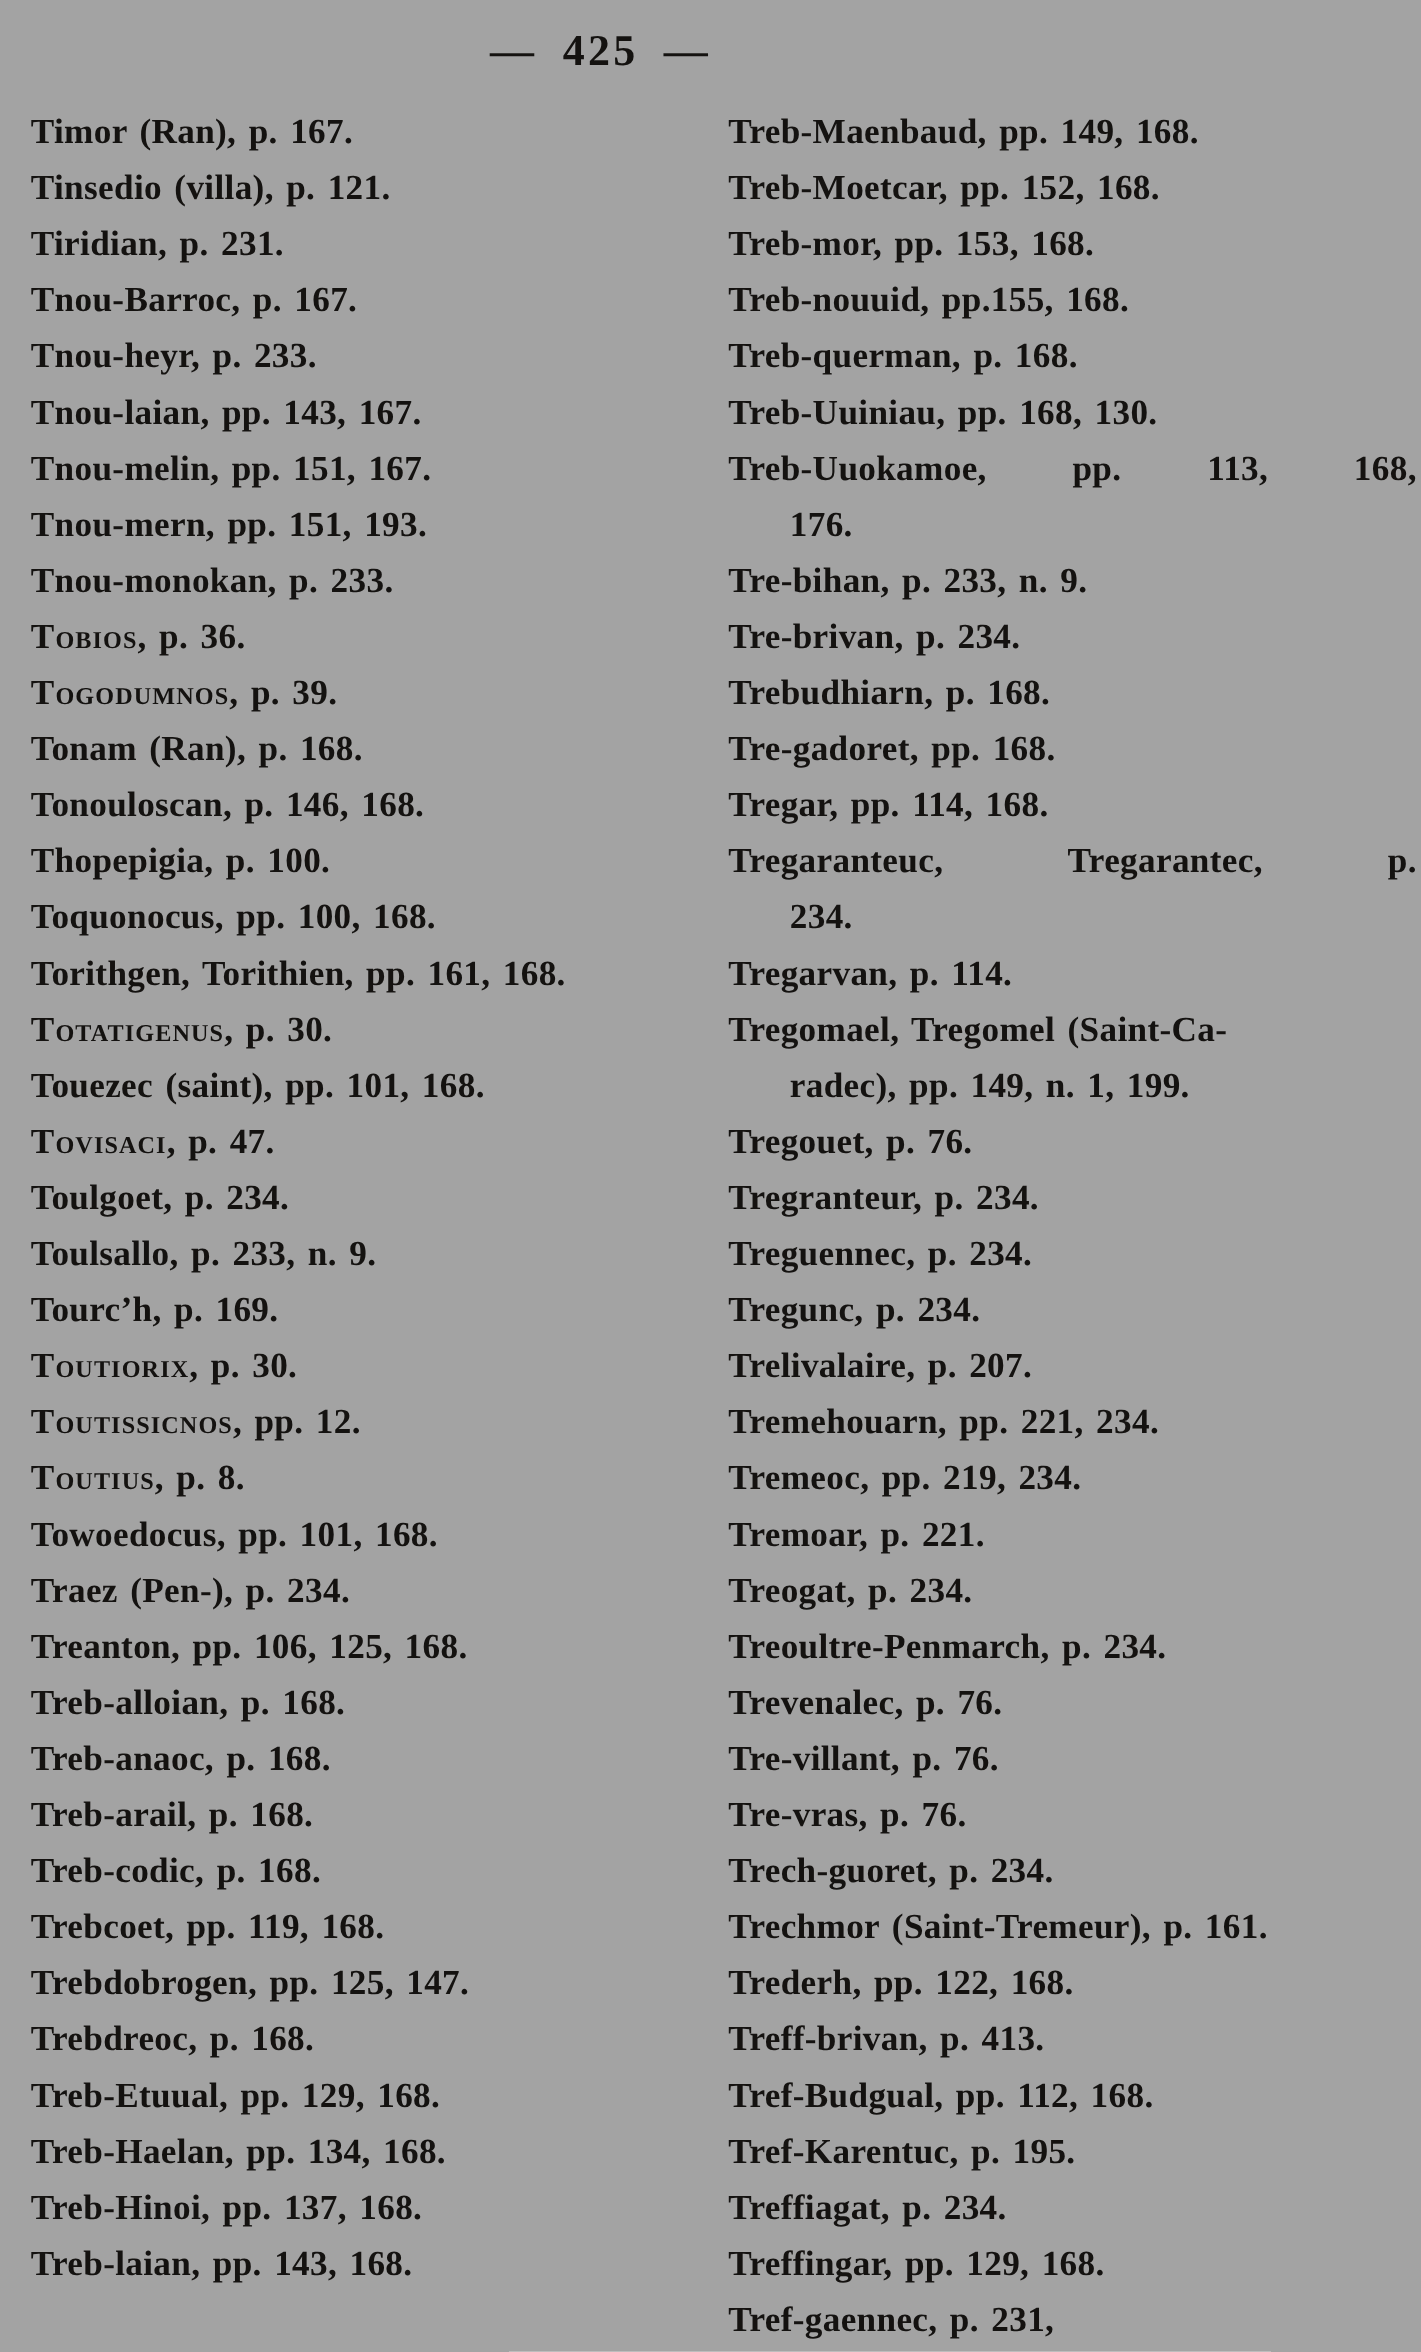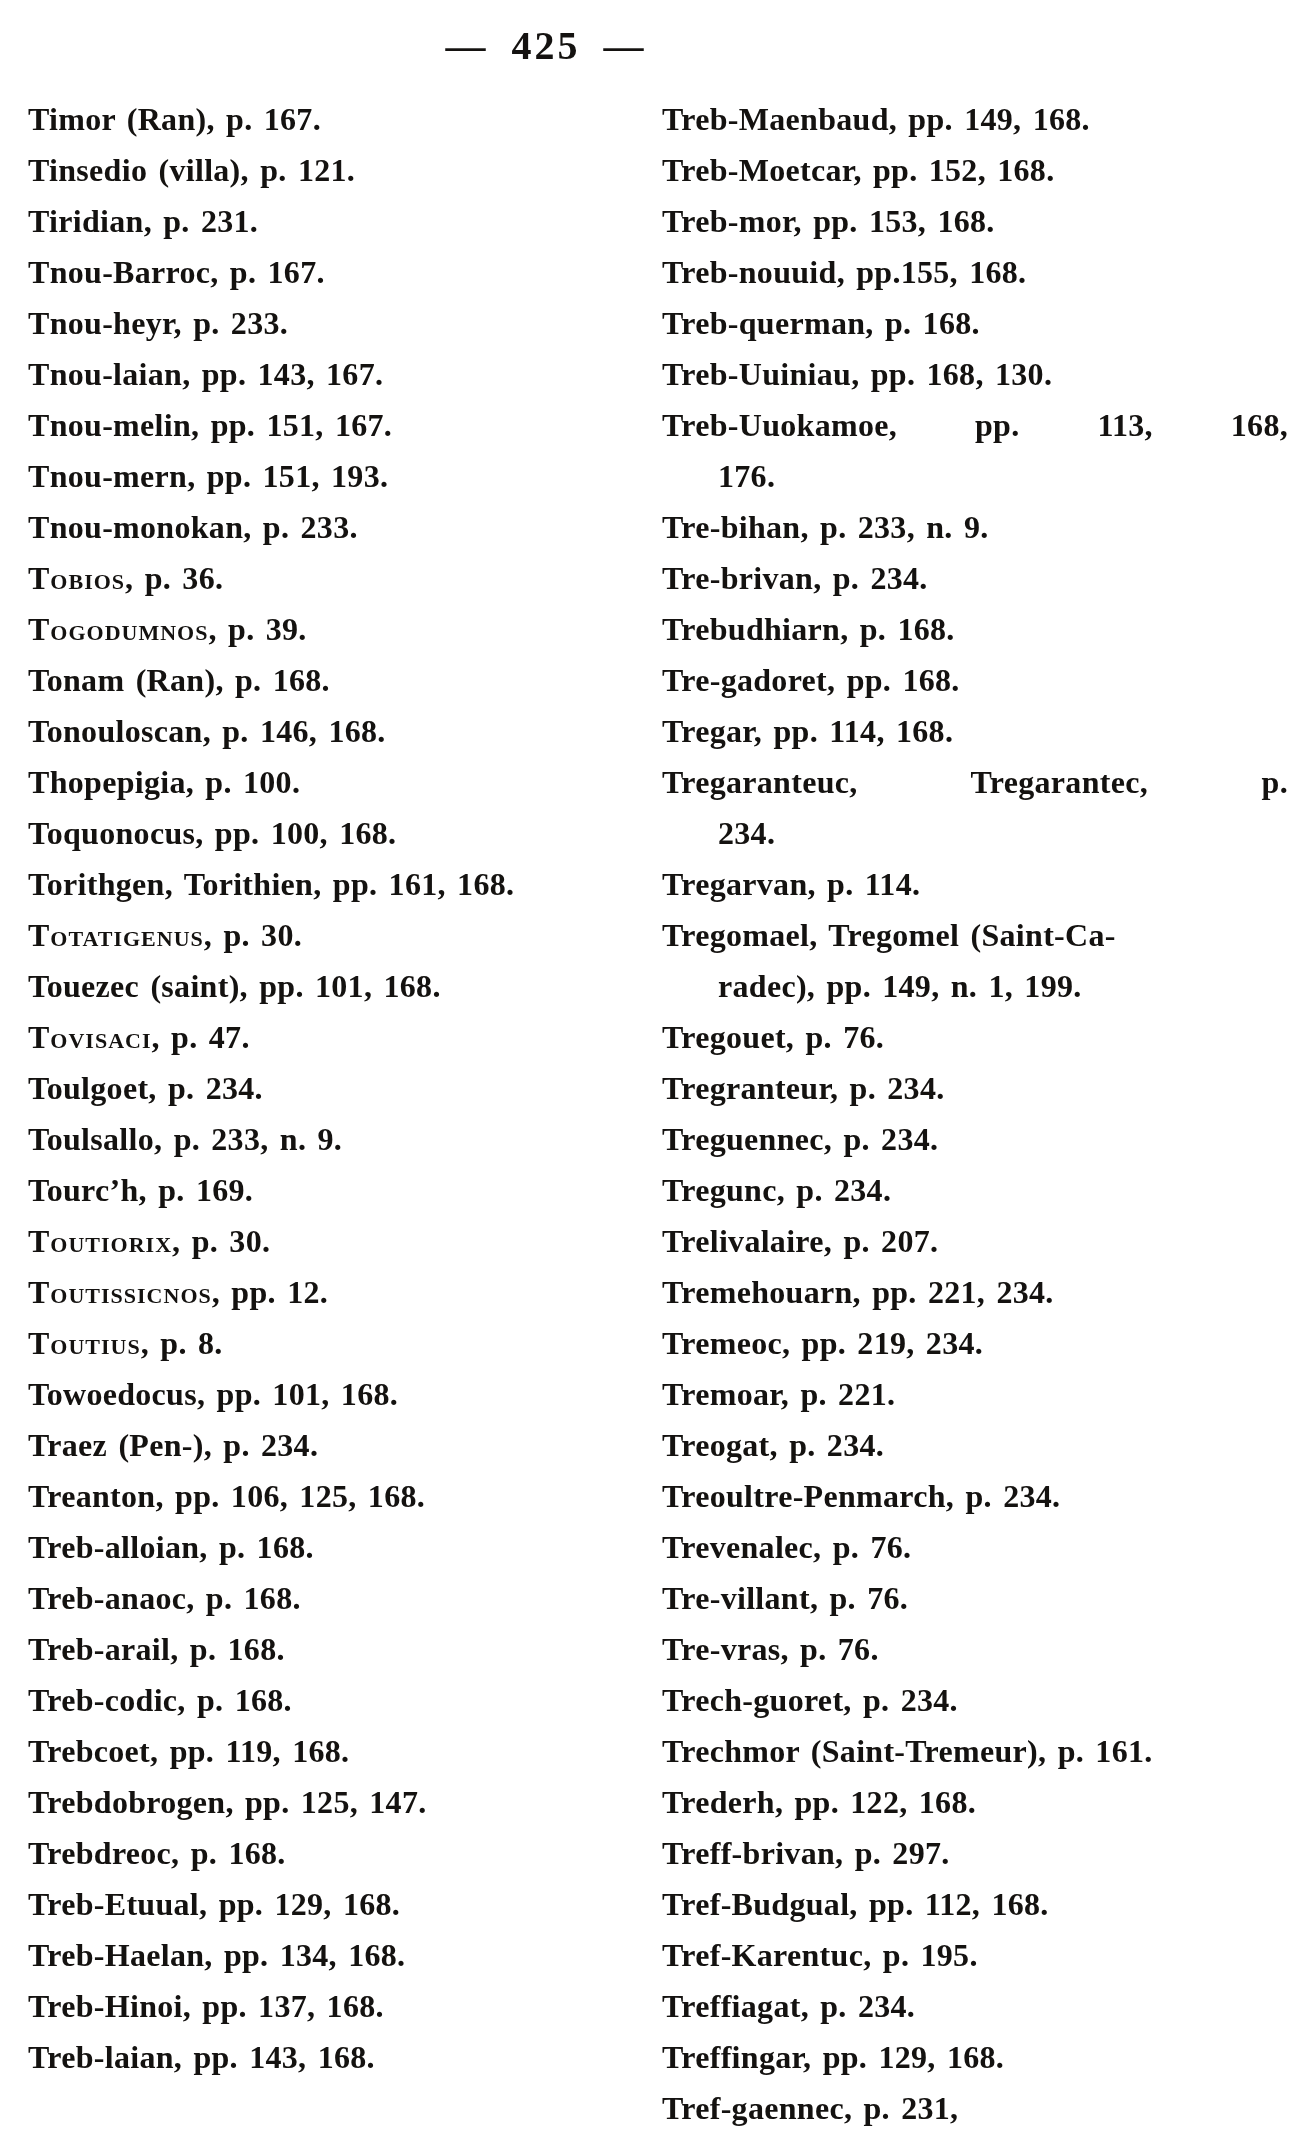--- a/index.html
+++ b/index.html
@@ -1,20 +1,20 @@
 <!DOCTYPE html>
 <html><head>
 <meta charset="utf-8">
 <style>
   html, body { margin: 0; padding: 0; background: #e8e8e8; }
   .page {
     position: relative;
     width: 1292px;
     height: 2138px;
-    background: #ffffff;
+    background: #a3a3a3;
     color: #141210;
     font-family: "Liberation Serif", "DejaVu Serif", serif;
     font-weight: 700;
     overflow: hidden;
   }
   .header {
     position: absolute;
     top: 22px;
     left: 0;
     width: 1092px;
@@ -127,21 +127,21 @@
         <div class="entry">Tremeoc, pp. 219, 234.</div>
         <div class="entry">Tremoar, p. 221.</div>
         <div class="entry">Treogat, p. 234.</div>
         <div class="entry">Treoultre-Penmarch, p. 234.</div>
         <div class="entry">Trevenalec, p. 76.</div>
         <div class="entry">Tre-villant, p. 76.</div>
         <div class="entry">Tre-vras, p. 76.</div>
         <div class="entry">Trech-guoret, p. 234.</div>
         <div class="entry">Trechmor (Saint-Tremeur), p. 161.</div>
         <div class="entry">Trederh, pp. 122, 168.</div>
-        <div class="entry">Treff-brivan, p. 297.</div>
+        <div class="entry">Treff-brivan, p. 413.</div>
         <div class="entry">Tref-Budgual, pp. 112, 168.</div>
         <div class="entry">Tref-Karentuc, p. 195.</div>
         <div class="entry">Treffiagat, p. 234.</div>
         <div class="entry">Treffingar, pp. 129, 168.</div>
         <div class="entry">Tref-gaennec, p. 231,</div>
       </div>
   </div>
 </div>
 
 </body></html>

